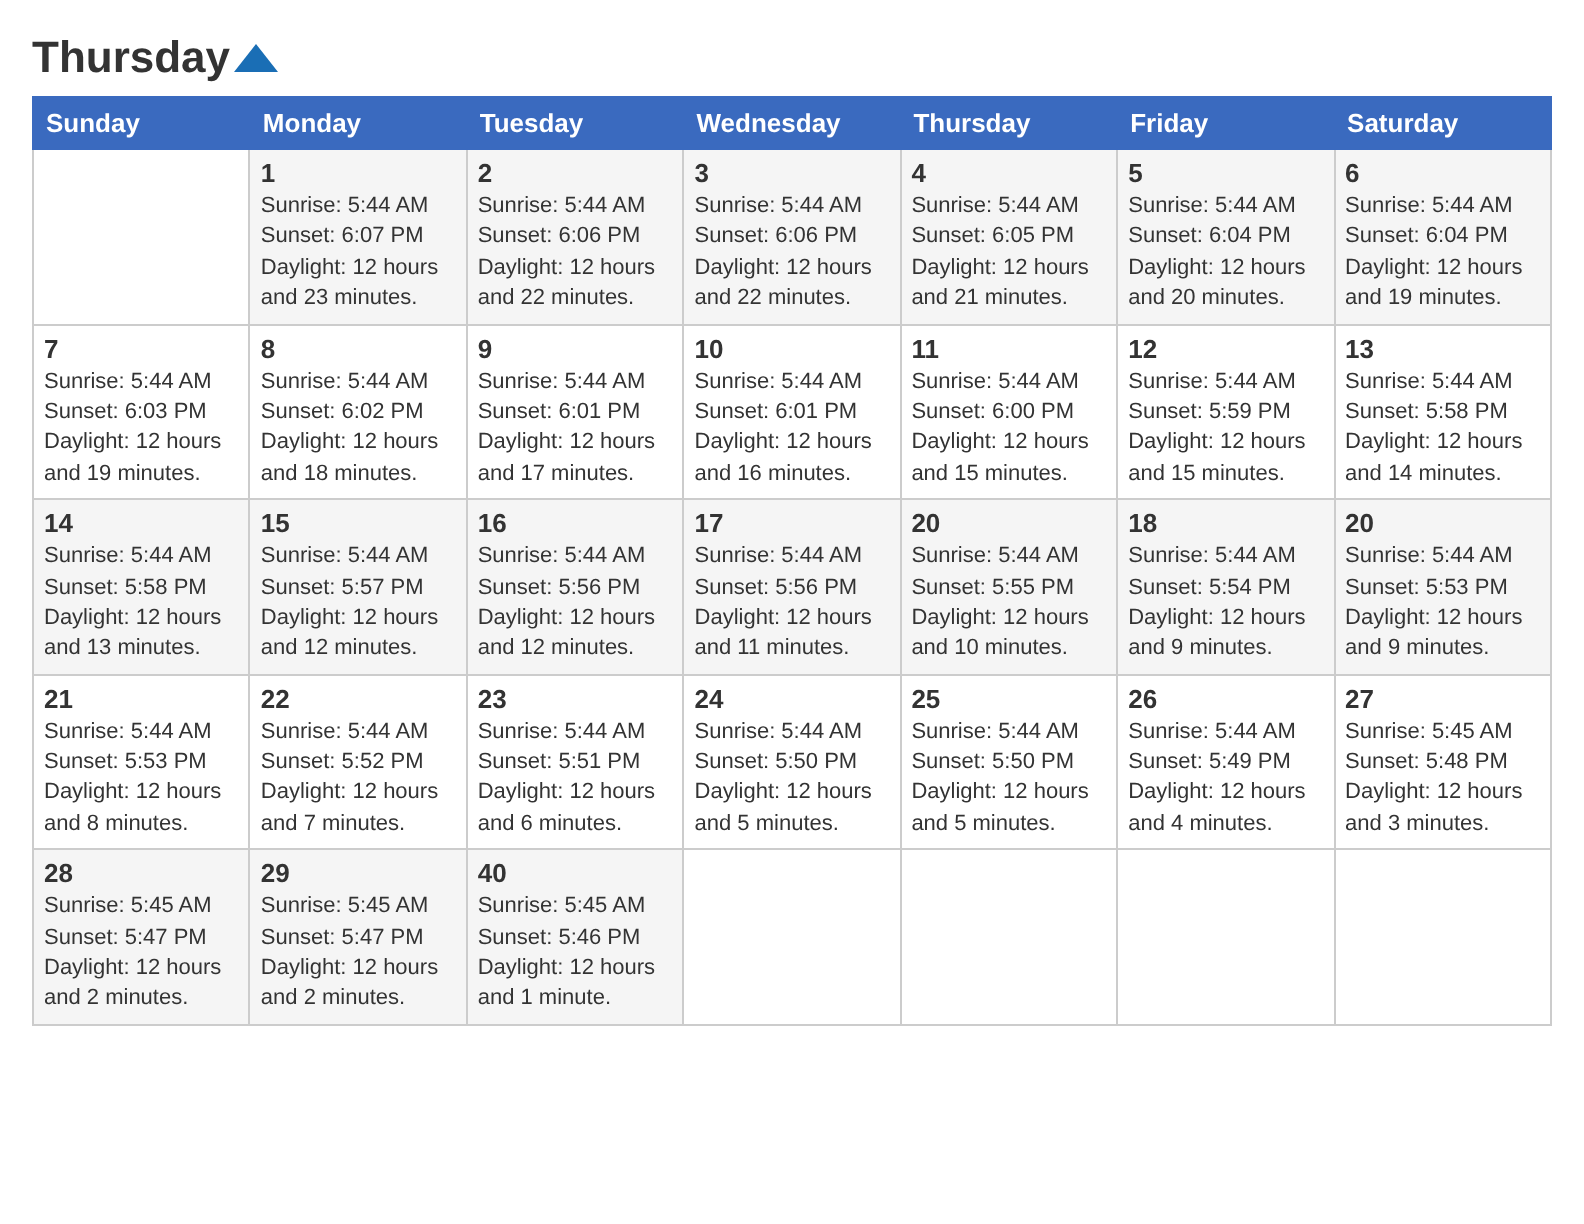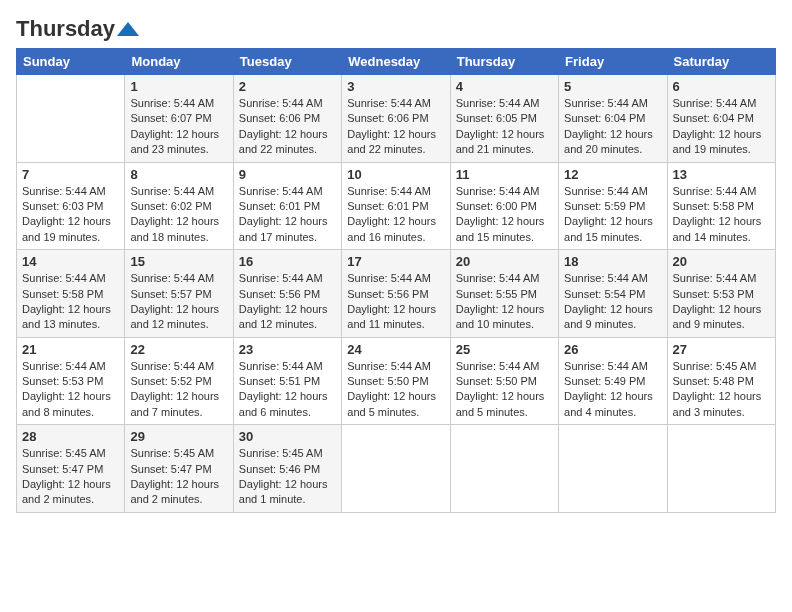--- a/index.html
+++ b/index.html
@@ -327,21 +327,21 @@
 and 2 minutes.</div>
         </td>
         <td>
           <span class="day-num">29</span>
           <div class="day-info" style="white-space: pre-line;">Sunrise: 5:45 AM
 Sunset: 5:47 PM
 Daylight: 12 hours
 and 2 minutes.</div>
         </td>
         <td>
-          <span class="day-num">30</span>
+          <span class="day-num">40</span>
           <div class="day-info" style="white-space: pre-line;">Sunrise: 5:45 AM
 Sunset: 5:46 PM
 Daylight: 12 hours
 and 1 minute.</div>
         </td>
         <td class="empty-cell"></td>
         <td class="empty-cell"></td>
         <td class="empty-cell"></td>
         <td class="empty-cell"></td>
       </tr>

